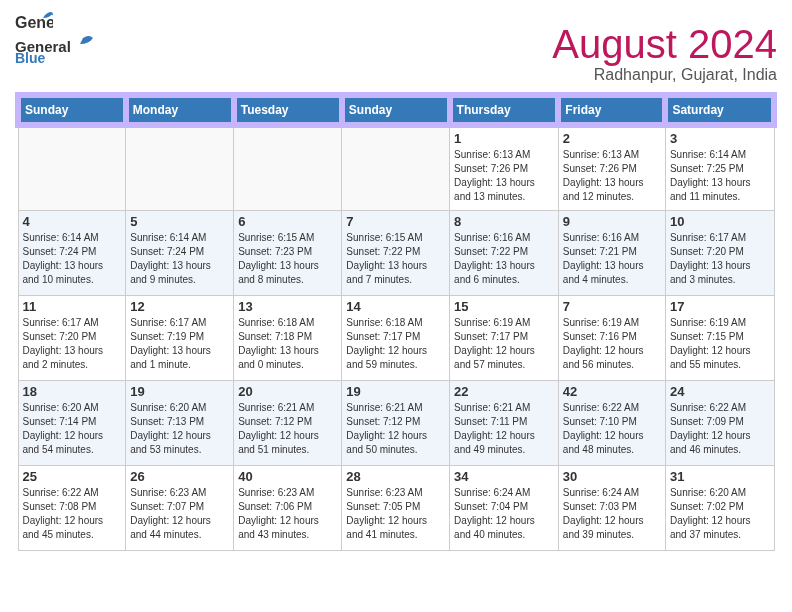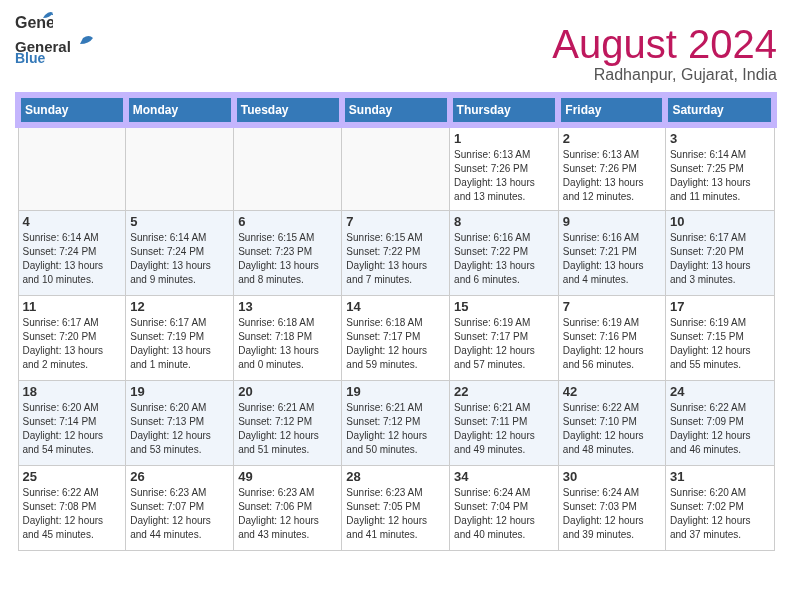--- a/index.html
+++ b/index.html
@@ -315,21 +315,21 @@
 and 45 minutes.</div>
           </td>
           <td>
             <div class="day-num">26</div>
             <div class="day-info" style="white-space: pre-line;">Sunrise: 6:23 AM
 Sunset: 7:07 PM
 Daylight: 12 hours
 and 44 minutes.</div>
           </td>
           <td>
-            <div class="day-num">49</div>
+            <div class="day-num">40</div>
             <div class="day-info" style="white-space: pre-line;">Sunrise: 6:23 AM
 Sunset: 7:06 PM
 Daylight: 12 hours
 and 43 minutes.</div>
           </td>
           <td>
             <div class="day-num">28</div>
             <div class="day-info" style="white-space: pre-line;">Sunrise: 6:23 AM
 Sunset: 7:05 PM
 Daylight: 12 hours

